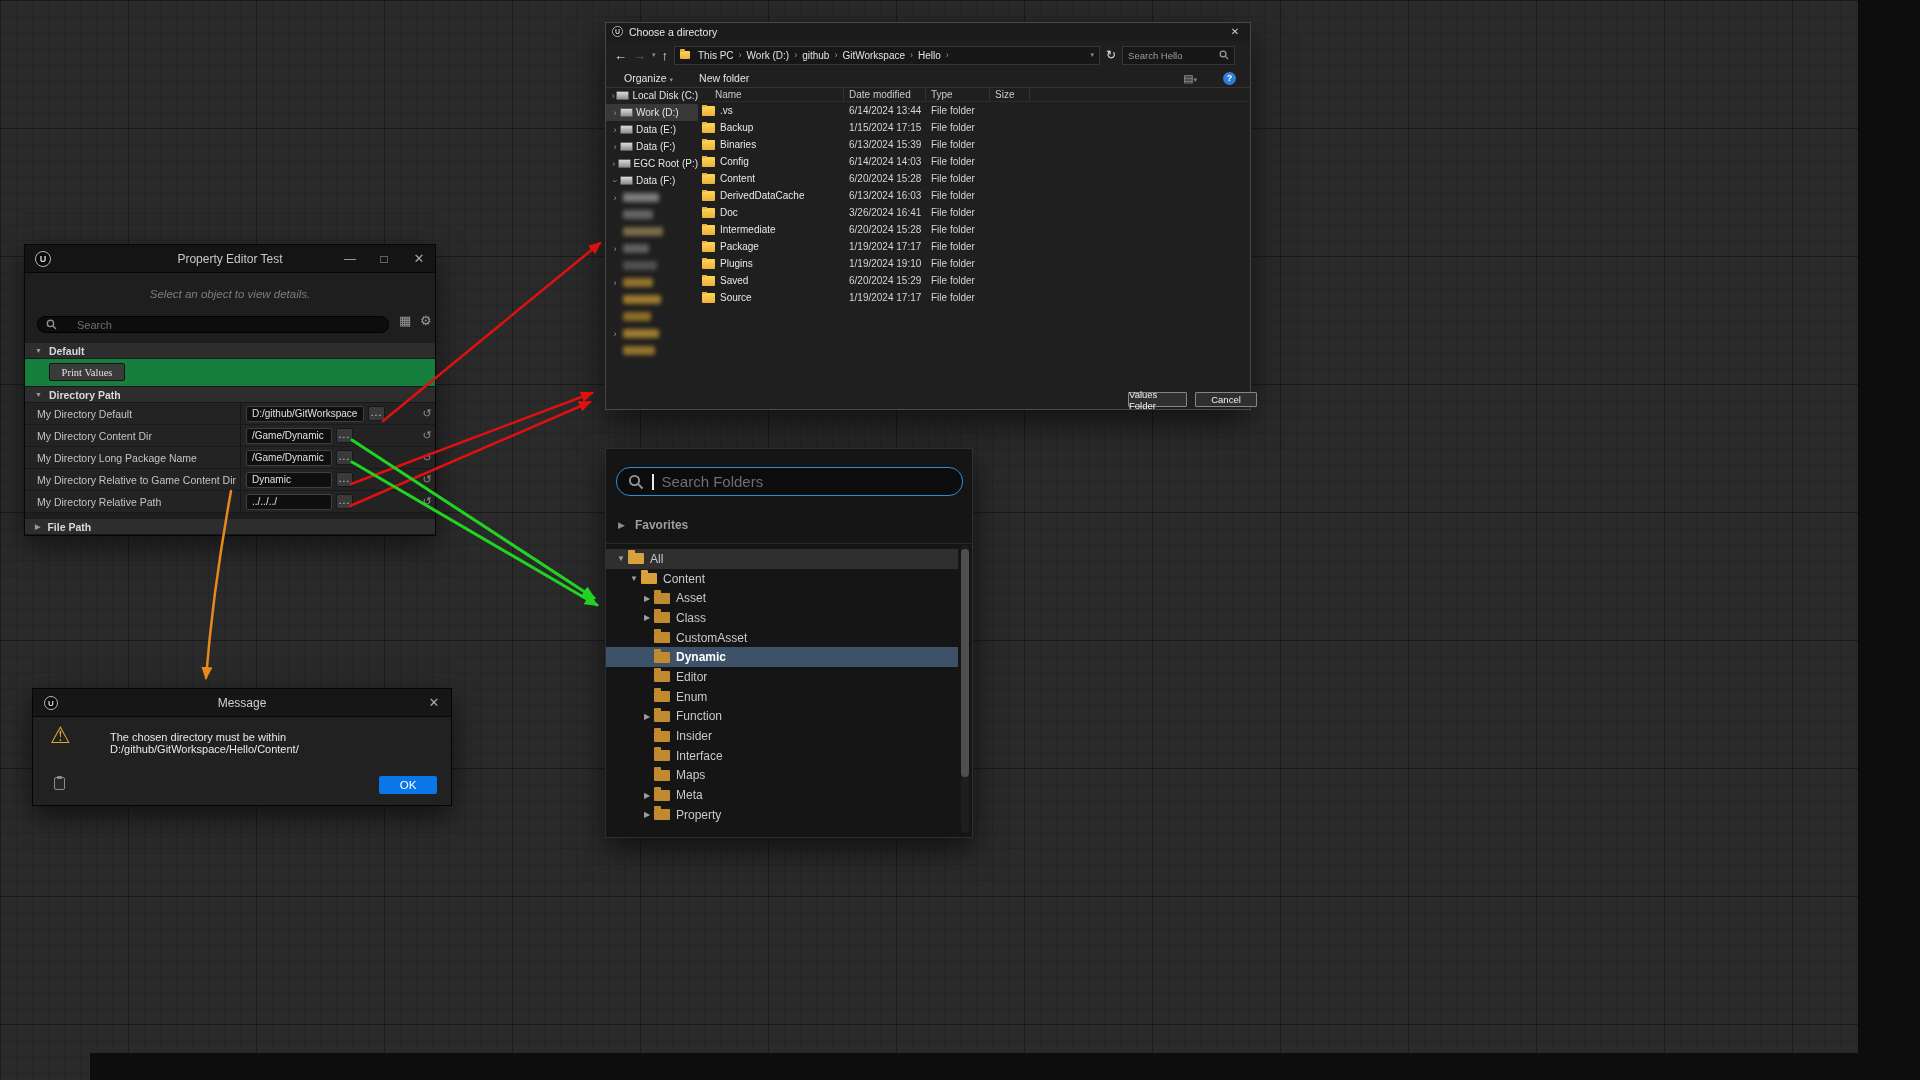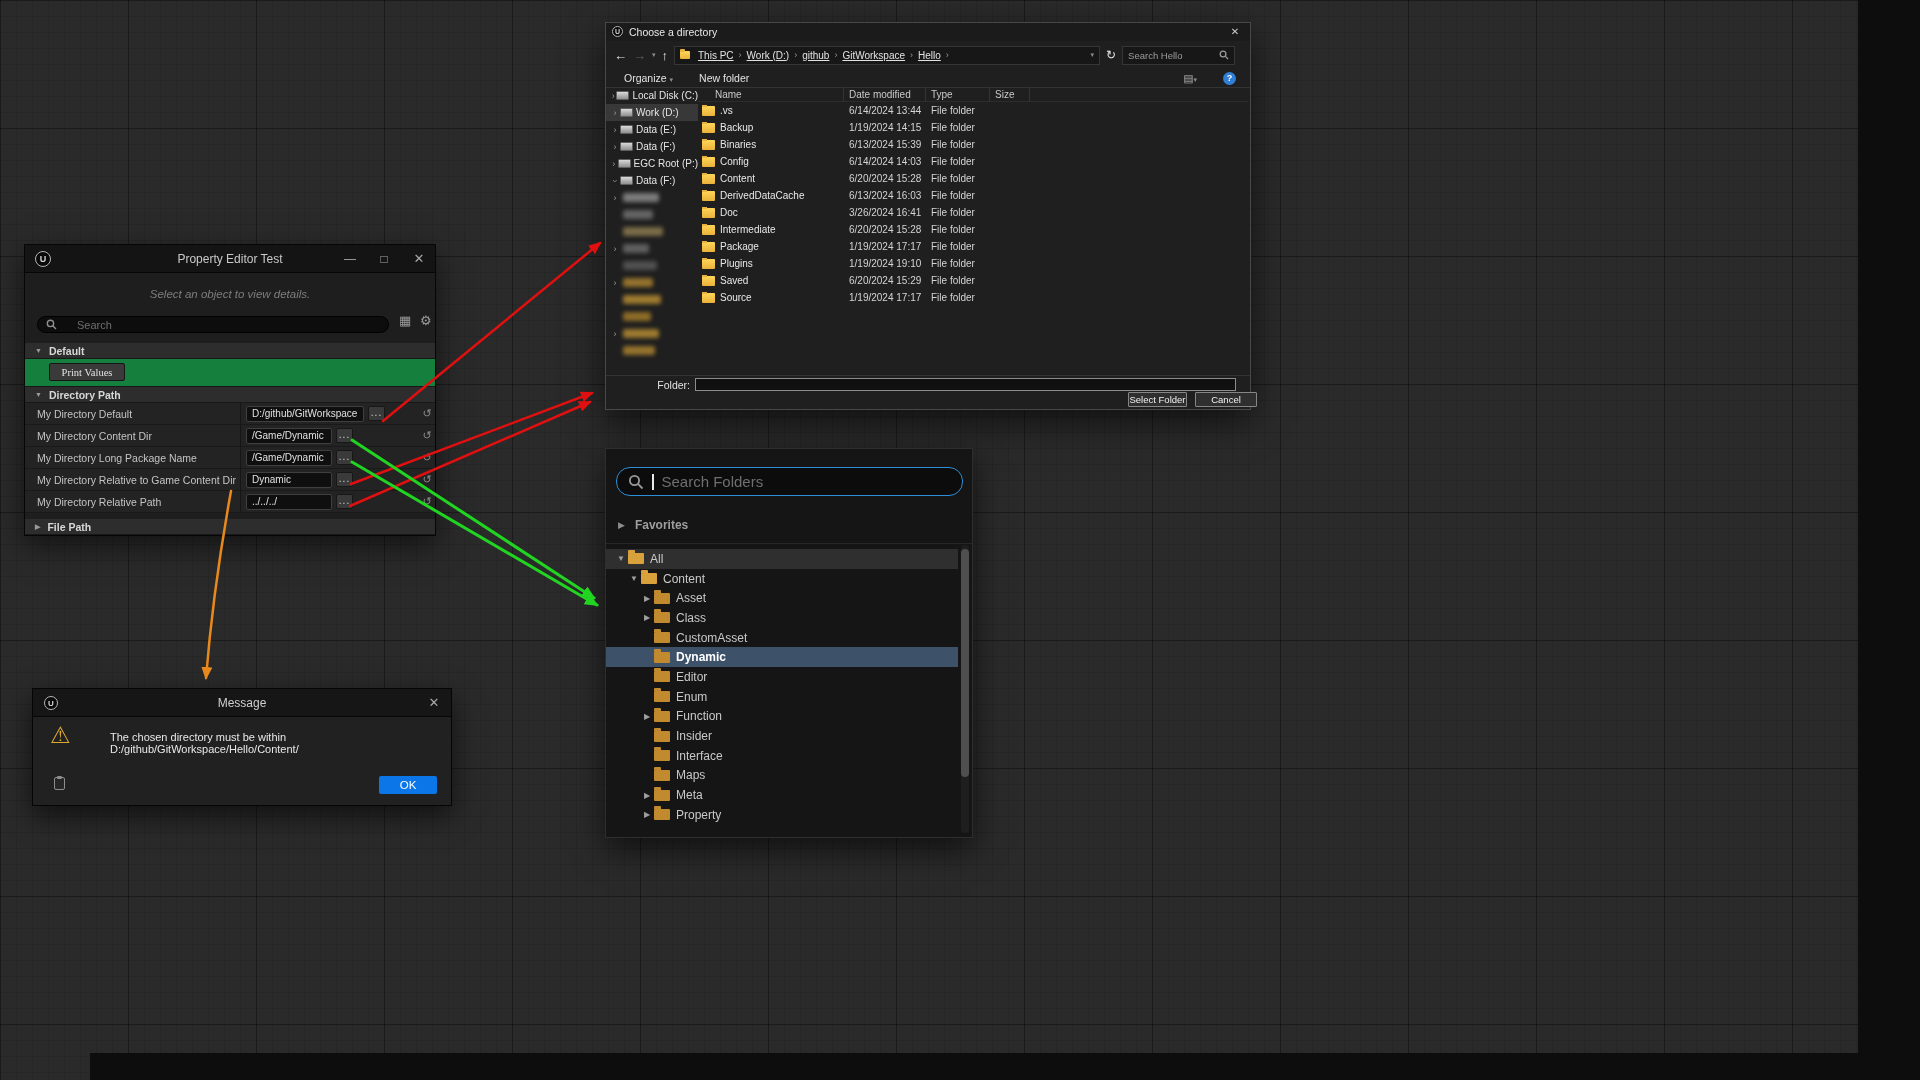--- a/index.html
+++ b/index.html
@@ -51,21 +51,21 @@
   .cd-title .uelogo{position:absolute;left:6px;top:3px;width:11px;height:11px;font-size:7px;}
   .cd-title .t{position:absolute;left:23px;top:0;height:18px;line-height:18px;font-size:10.5px;color:#e8e8e8;}
   .cd-close{position:absolute;right:0;top:0;width:30px;height:18px;line-height:18px;text-align:center;color:#cfcfcf;font-size:10px;}
   .cd-nav{position:absolute;left:0;top:18px;right:0;height:28px;display:flex;align-items:center;padding:0 8px;gap:6px;}
   .navico{font-size:13px;color:#e6e6e6;}
   .navico.dis{color:#616161;}
   .tinydd{font-size:7px;color:#8e8e8e;}
   .crumbbox{width:426px;height:19px;background:#171717;border:1px solid #363636;display:flex;align-items:center;padding:0 5px;}
   .crumbbox .win-folder{margin-right:4px;}
   #crumbs{display:flex;align-items:center;flex:1;overflow:hidden;}
-  .crumb{font-size:10px;color:#e2e2e2;padding:0 4px;white-space:nowrap;text-decoration:underline;}
+  .crumb{font-size:10px;color:#e2e2e2;padding:0 4px;white-space:nowrap;}
   .crumb-sep{font-size:9px;color:#9c9c9c;padding:0 1px;}
   .cd-search{width:113px;height:19px;background:#171717;border:1px solid #363636;display:flex;align-items:center;padding:0 5px;gap:4px;}
   .cd-search .ph{flex:1;font-size:9.5px;color:#9c9c9c;white-space:nowrap;overflow:hidden;}
   .cd-toolbar{position:absolute;left:0;top:46px;right:0;height:19px;display:flex;align-items:center;padding:0 14px 0 18px;gap:26px;font-size:10.5px;color:#e2e2e2;border-bottom:1px solid #343434;}
   .cd-toolbar .spacer{flex:1;}
   .helpico{width:13px;height:13px;border-radius:50%;background:#2f7fd6;color:#fff;font-size:9px;font-weight:bold;display:flex;align-items:center;justify-content:center;}
   .cd-tree{position:absolute;left:0;top:64px;width:92px;height:286px;overflow:hidden;}
   .xtree-row{height:17px;display:flex;align-items:center;padding-left:4px;}
   .xtree-row.sel{background:#383838;}
   .chev{width:10px;font-size:9px;color:#9a9a9a;text-align:center;}
@@ -349,21 +349,21 @@
             <span>.vs</span>
           </div>
           <div class="fcell c1">6/14/2024 13:44</div>
           <div class="fcell c2">File folder</div>
         </div>
         <div class="frow">
           <div class="fcell c0">
             <span class="win-folder"></span>
             <span>Backup</span>
           </div>
-          <div class="fcell c1">1/19/2024 14:15</div>
+          <div class="fcell c1">1/15/2024 17:15</div>
           <div class="fcell c2">File folder</div>
         </div>
         <div class="frow">
           <div class="fcell c0">
             <span class="win-folder"></span>
             <span>Binaries</span>
           </div>
           <div class="fcell c1">6/13/2024 15:39</div>
           <div class="fcell c2">File folder</div>
         </div>
@@ -434,25 +434,21 @@
         <div class="frow">
           <div class="fcell c0">
             <span class="win-folder"></span>
             <span>Source</span>
           </div>
           <div class="fcell c1">1/19/2024 17:17</div>
           <div class="fcell c2">File folder</div>
         </div>
       </div>
   </div>
-  <div class="cd-folderrow">
-    <div class="cd-folderlabel">Folder:</div>
-    <div class="cd-folderinput"></div>
-  </div>
-  <div class="cd-btn sel-folder">Select Folder</div>
+  <div class="cd-btn sel-folder">Values Folder</div>
   <div class="cd-btn cancel">Cancel</div>
 </div>
 
 <div class="abs fp">
   <div class="fp-search">
     <span class="mag">
       <svg width="16" height="16" viewBox="0 0 16 16">
           <circle cx="6.5" cy="6.5" r="4.6" fill="none" stroke="#9a9a9a" stroke-width="1.8"></circle>
           <line x1="10.2" y1="10.2" x2="14.5" y2="14.5" stroke="#9a9a9a" stroke-width="1.8"></line>
         </svg>

